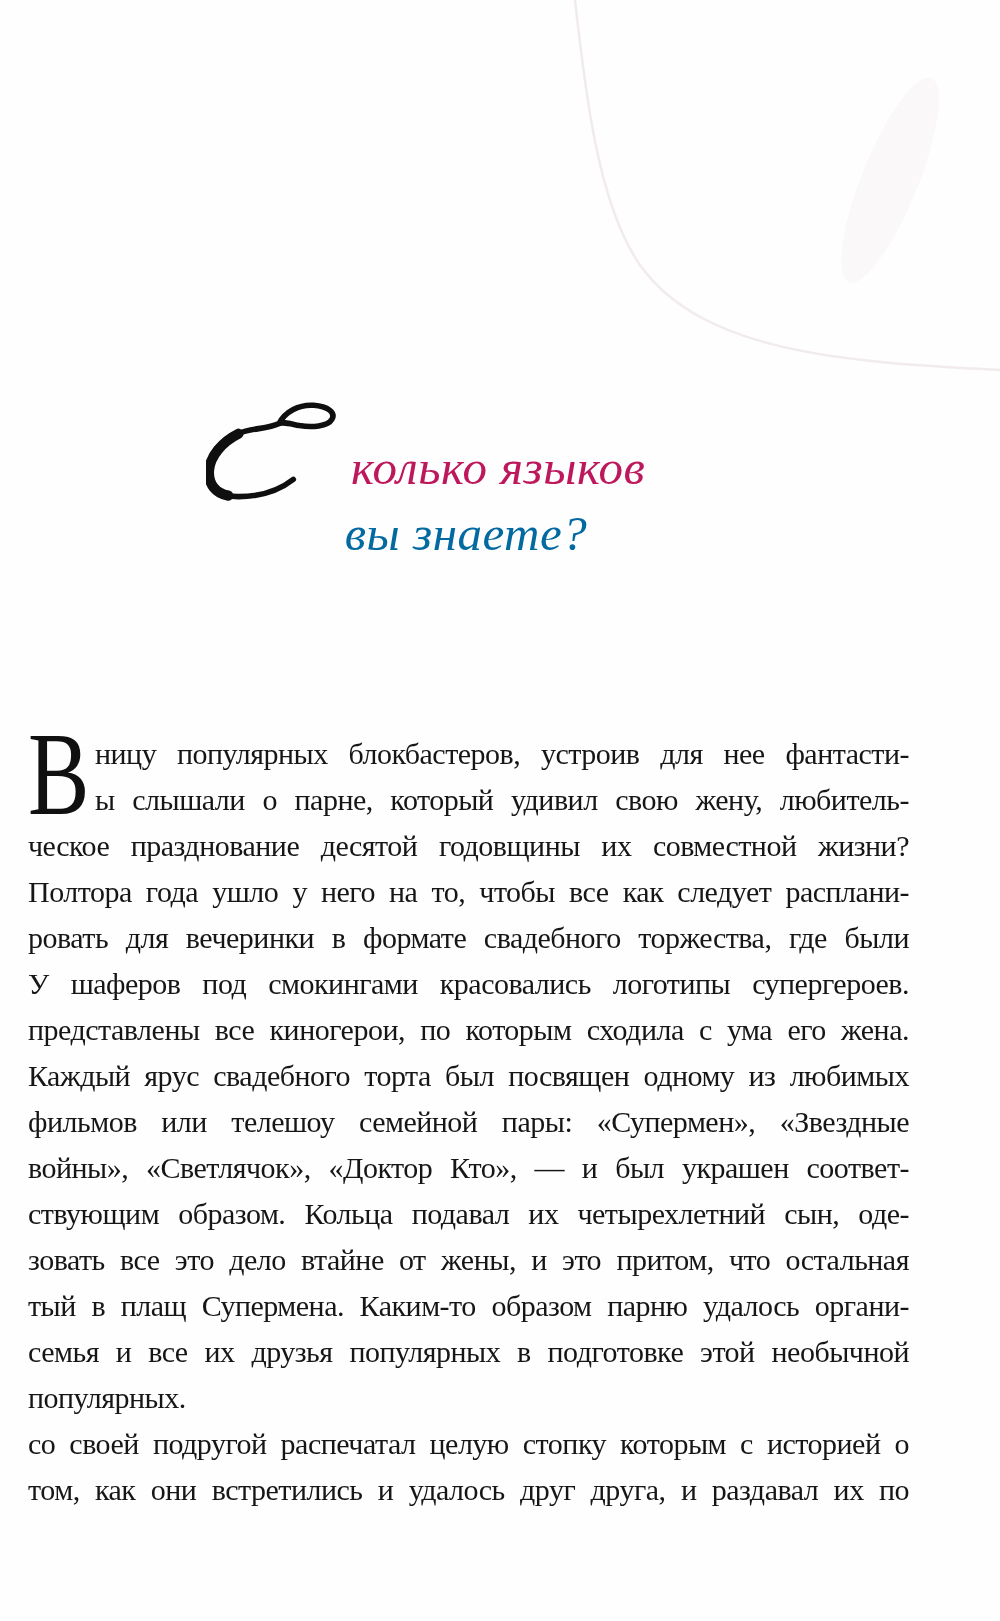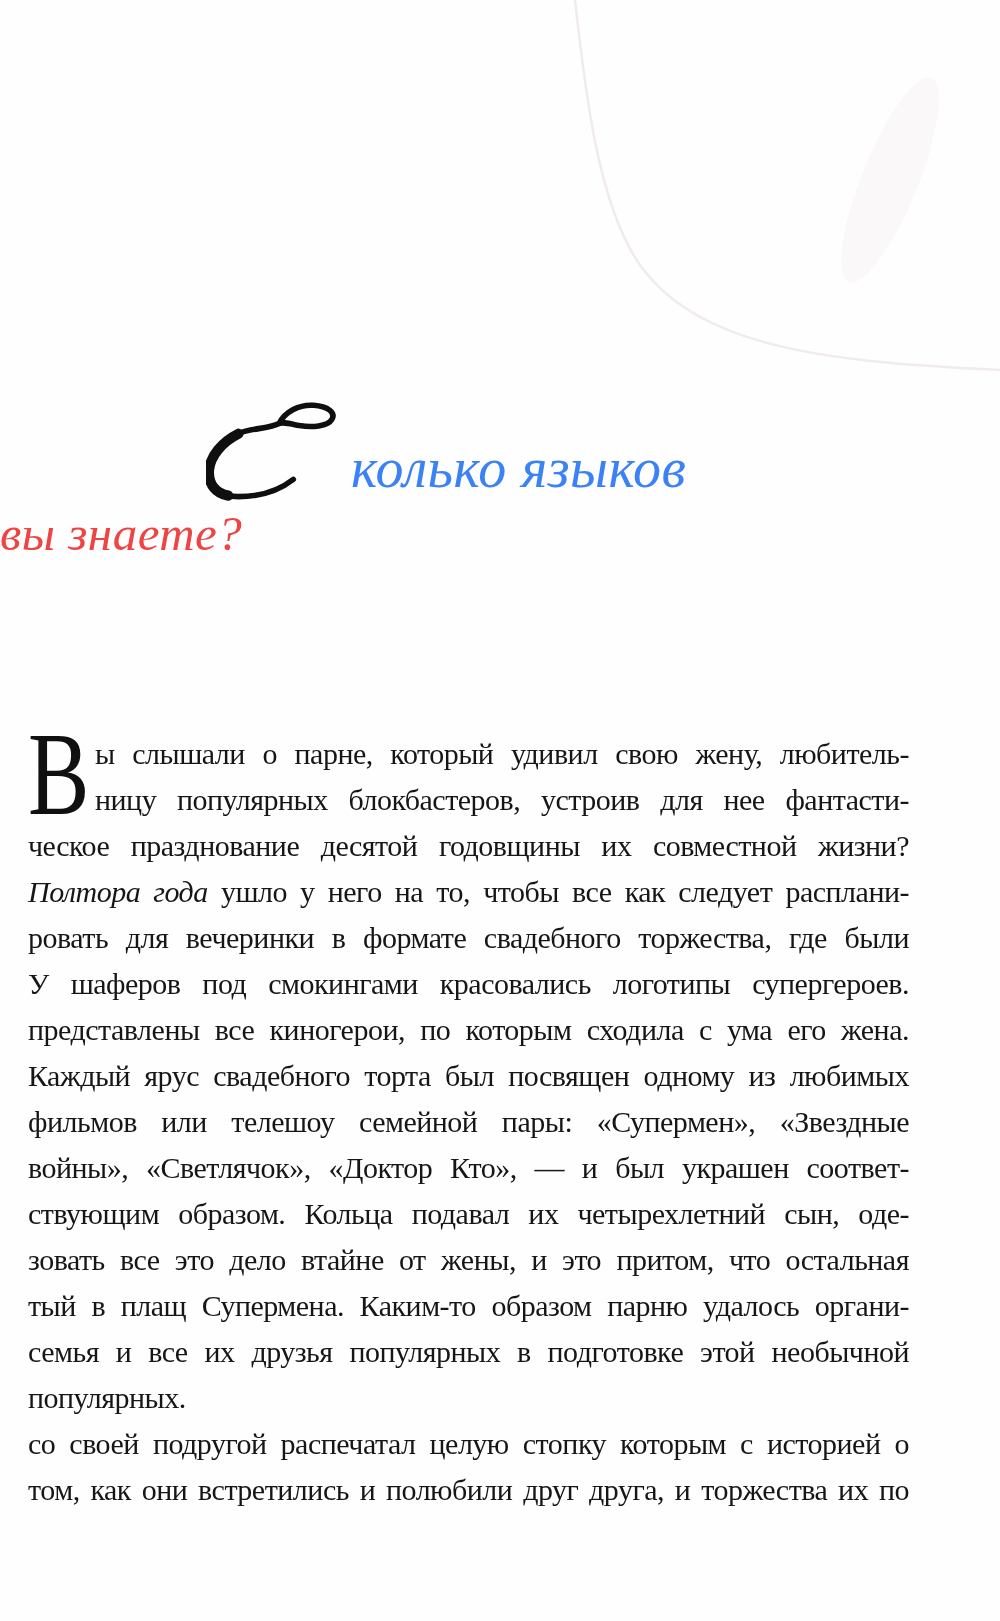--- a/index.html
+++ b/index.html
@@ -12,39 +12,39 @@
     overflow:hidden;
   }
   .page{position:absolute;inset:0;background:#fefefe;}
   .artifact{position:absolute;left:0;top:0;width:1000px;height:1621px;pointer-events:none;}
   .sr{position:absolute;width:1px;height:1px;overflow:hidden;clip:rect(0 0 0 0);white-space:nowrap;}
 
   
   .swash{position:absolute;left:206px;top:402px;width:134px;height:104px;}
   .t1{
     position:absolute;left:351px;top:442px;
-    font-size:56px;font-style:italic;line-height:52px;letter-spacing:0.5px;
-    color:#3b82f6;
+    font-size:49px;font-style:italic;line-height:52px;letter-spacing:0.5px;
+    color:#be185d;
   }
   .t2{
-    position:absolute;left:0;top:508px;width:932px;text-align:left;
+    position:absolute;left:0;top:508px;width:932px;text-align:center;
     font-size:49px;font-style:italic;line-height:52px;letter-spacing:0.5px;
-    color:#ef4444;
+    color:#0369a1;
   }
 
   
   .body-block{
     position:absolute;left:28px;top:731px;width:881px;
     font-size:30px;line-height:46px;letter-spacing:-0.5px;
     color:#161616;
   }
   .jl{height:46px;text-align:justify;text-align-last:justify;}
   .ll{height:46px;text-align:left;text-align-last:left;}
   .indent{padding-left:49px;}
-  .it{font-style:italic;margin-top:21px;}
+  .it{margin-top:21px;}
 
   .dropcap{
     float:left;width:58px;height:90px;margin:0 9px 0 0;
   }
   .dropcap-inner{
     display:inline-block;
     font-size:118px;line-height:88px;
     transform:scaleX(0.78);transform-origin:0 0;
     color:#101010;
   }
@@ -69,36 +69,36 @@
 
     <div class="t1">колько языков</div>
     <div class="t2">вы знаете?</div>
   </div>
 
   <div class="body-block">
 
     <div>
       <span class="dropcap"><span class="dropcap-inner">В</span></span>
 
+      <div class="jl">ницу популярных блокбастеров, устроив для нее фантасти-</div>
       <div class="jl">ы слышали о парне, который удивил свою жену, любитель-</div>
-      <div class="jl">ницу популярных блокбастеров, устроив для нее фантасти-</div>
       <div class="jl">ческое празднование десятой годовщины их совместной жизни?</div>
       <div class="jl"><span class="it">Полтора года</span><span> ушло у него на то, чтобы все как следует расплани-</span></div>
       <div class="jl">ровать для вечеринки в формате свадебного торжества, где были</div>
       <div class="jl">У шаферов под смокингами красовались логотипы супергероев.</div>
       <div class="jl">представлены все киногерои, по которым сходила с ума его жена.</div>
       <div class="jl">Каждый ярус свадебного торта был посвящен одному из любимых</div>
       <div class="jl">фильмов или телешоу семейной пары: «Супермен», «Звездные</div>
       <div class="jl">войны», «Светлячок», «Доктор Кто», — и был украшен соответ-</div>
       <div class="jl">ствующим образом. Кольца подавал их четырехлетний сын, оде-</div>
       <div class="jl">зовать все это дело втайне от жены, и это притом, что остальная</div>
       <div class="jl">тый в плащ Супермена. Каким-то образом парню удалось органи-</div>
       <div class="jl">семья и все их друзья популярных в подготовке этой необычной</div>
       <div class="ll">популярных.</div>
     </div>
 
     <div>
       <div class="jl">со своей подругой распечатал целую стопку которым с историей о</div>
-      <div class="jl">том, как они встретились и полюбили друг друга, и торжества их по</div>
+      <div class="jl">том, как они встретились и удалось друг друга, и раздавал их по</div>
     </div>
 
   </div>
 </div>
 
 </body></html>

